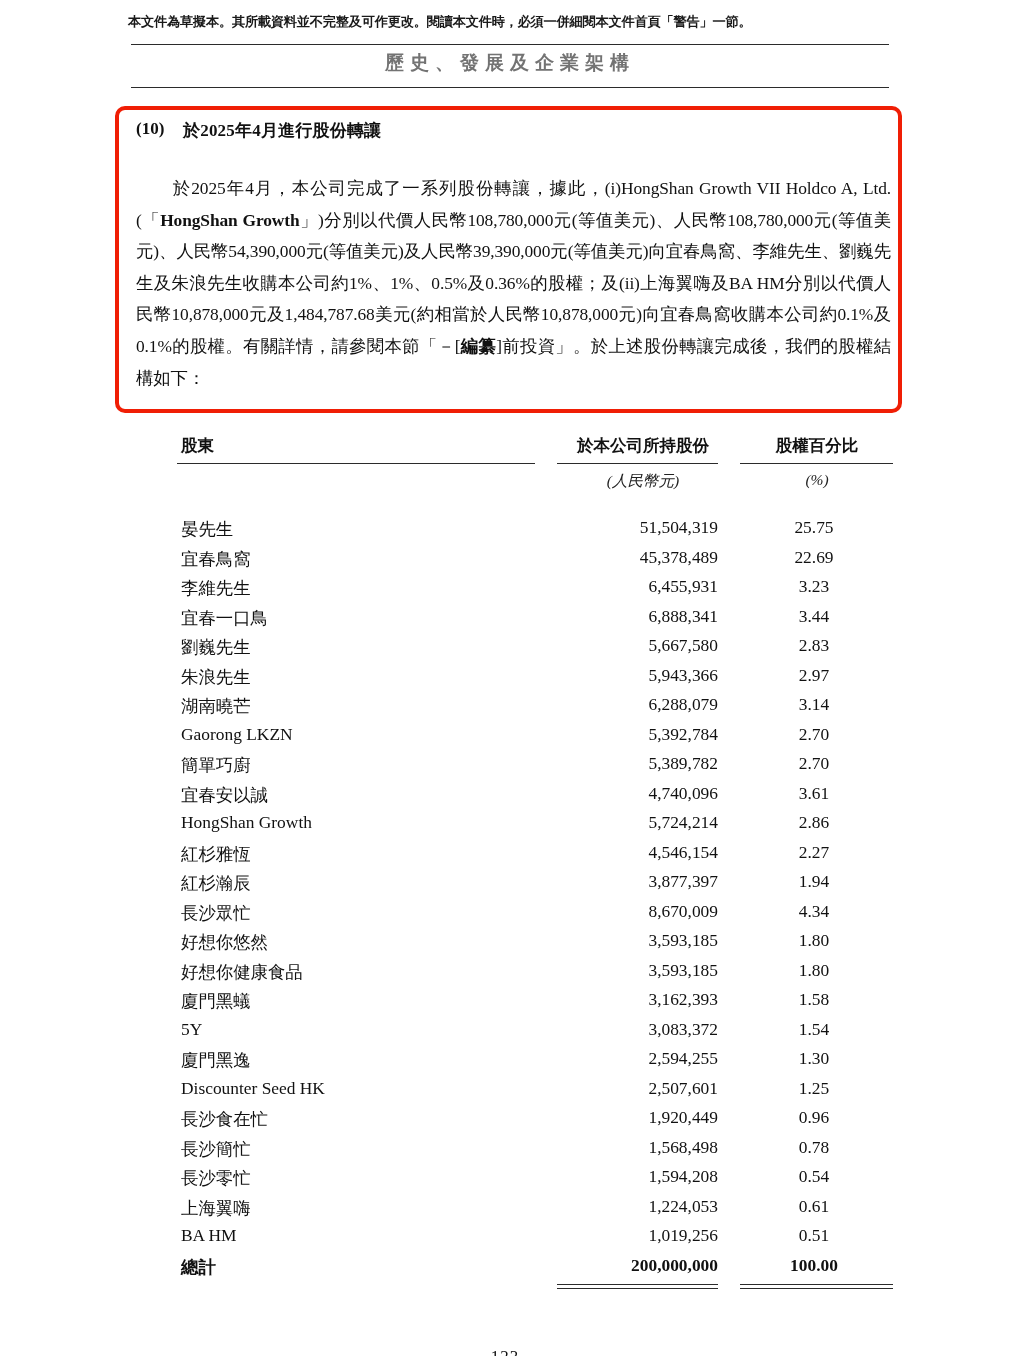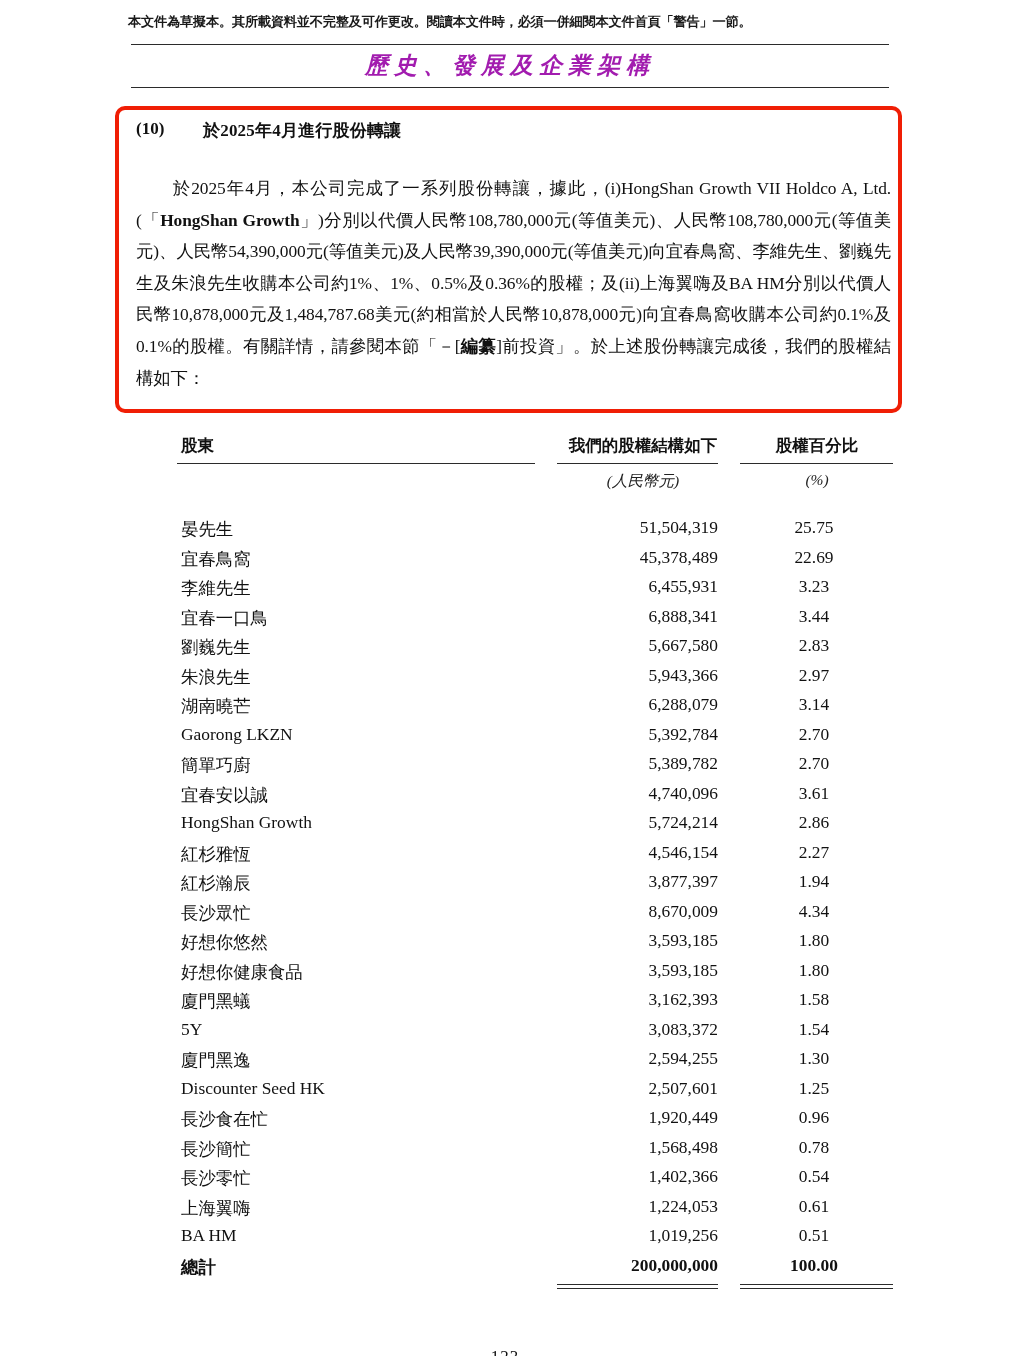--- a/index.html
+++ b/index.html
@@ -47,26 +47,25 @@
   }
   .head-rule.top { top: 39px; }
   .head-rule.bottom { top: 82px; }
 
   .head-title {
     position: absolute;
     left: 131px;
     top: 45px;
     width: 758px;
     text-align: center;
-    font-size: 23px;
+    font-size: 19px;
     font-weight: bold;
     letter-spacing: 6px;
-    color: #a21caf;
+    color: #737373;
     font-family: "DejaVu Serif", "Liberation Serif", serif;
-    font-style: italic;
   }
 
   
   .redbox {
     position: absolute;
     left: 115px;
     top: 101px;
     width: 787px;
     height: 307px;
     border: 4px solid #f01e05;
@@ -85,21 +84,20 @@
     color: #111;
   }
   .sec-title {
     position: absolute;
     left: 183px;
     top: 114px;
     font-size: 17px;
     font-weight: bold;
     color: #111;
     letter-spacing: 0.2px;
-    margin-left: 20px;
   }
 
   
   .para {
     position: absolute;
     left: 136px;
     top: 168px;
     width: 755px;
     font-size: 17.4px;
     line-height: 31.6px;
@@ -274,21 +272,21 @@
   <div class="sec-title">於2025年4月進行股份轉讓</div>
 
   <div class="para">
     <span class="indent"></span><span>於2025年4月，本公司完成了一系列股份轉讓，據此，(i)HongShan Growth VII Holdco A, Ltd.(「</span><b>HongShan Growth</b><span>」)分別以代價人民幣108,780,000元(等值美元)、人民幣108,780,000元(等值美元)、人民幣54,390,000元(等值美元)及人民幣39,390,000元(等值美元)向宜春鳥窩、李維先生、劉巍先生及朱浪先生收購本公司約1%、1%、0.5%及0.36%的股權；及(ii)上海翼嗨及BA HM分別以代價人民幣10,878,000元及1,484,787.68美元(約相當於人民幣10,878,000元)向宜春鳥窩收購本公司約0.1%及0.1%的股權。有關詳情，請參閱本節「－[</span><b>編纂</b><span>]前投資」。於上述股份轉讓完成後，我們的股權結構如下：</span>
   </div>
 
   <div class="tbl">
 
     <div class="th-row">
       <div class="th-shareholder">股東</div>
-      <div class="th-shares">我們的股權結構如下</div>
+      <div class="th-shares">於本公司所持股份</div>
       <div class="th-pct">股權百分比</div>
       <div class="rule-a"></div>
       <div class="rule-b"></div>
       <div class="rule-c"></div>
     </div>
 
     <div class="sub-row">
       <div class="sub-shares">(人民幣元)</div>
       <div class="sub-pct">(%)</div>
     </div>
@@ -399,21 +397,21 @@
           <div class="sh">1,920,449</div>
           <div class="pc">0.96</div>
         </div>
         <div class="row">
           <div class="nm">長沙簡忙</div>
           <div class="sh">1,568,498</div>
           <div class="pc">0.78</div>
         </div>
         <div class="row">
           <div class="nm">長沙零忙</div>
-          <div class="sh">1,402,366</div>
+          <div class="sh">1,594,208</div>
           <div class="pc">0.54</div>
         </div>
         <div class="row">
           <div class="nm">上海翼嗨</div>
           <div class="sh">1,224,053</div>
           <div class="pc">0.61</div>
         </div>
         <div class="row">
           <div class="nm">BA HM</div>
           <div class="sh">1,019,256</div>

